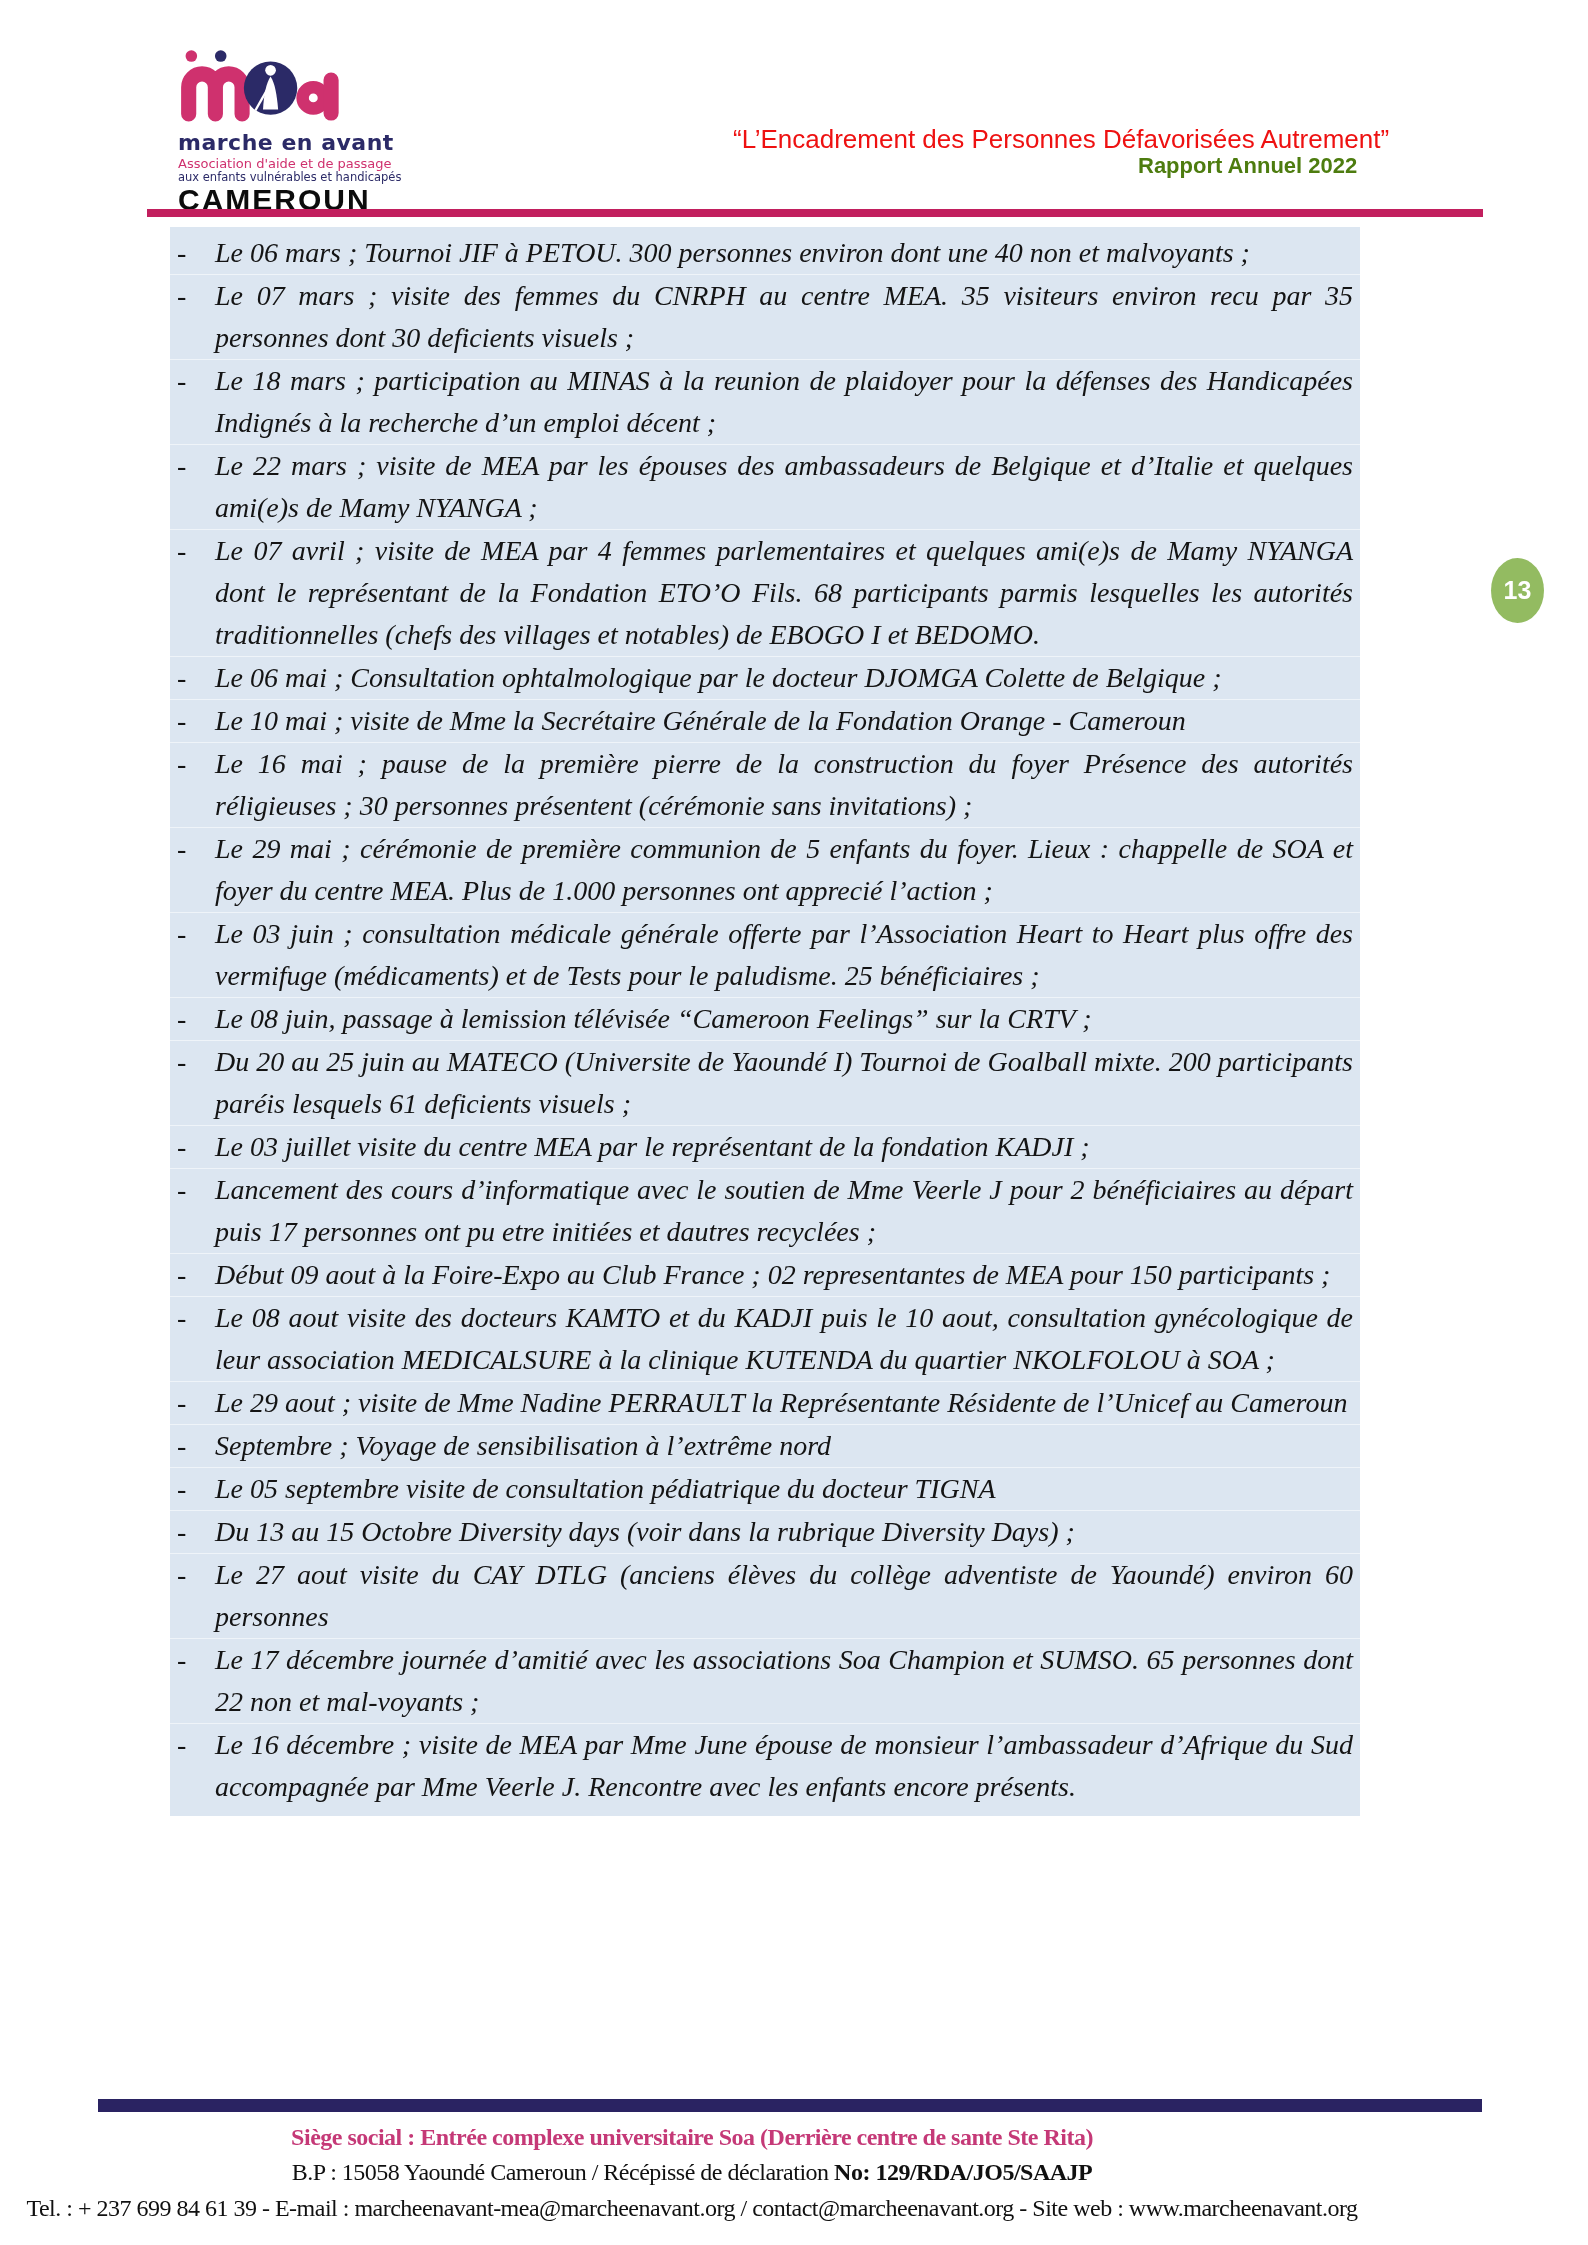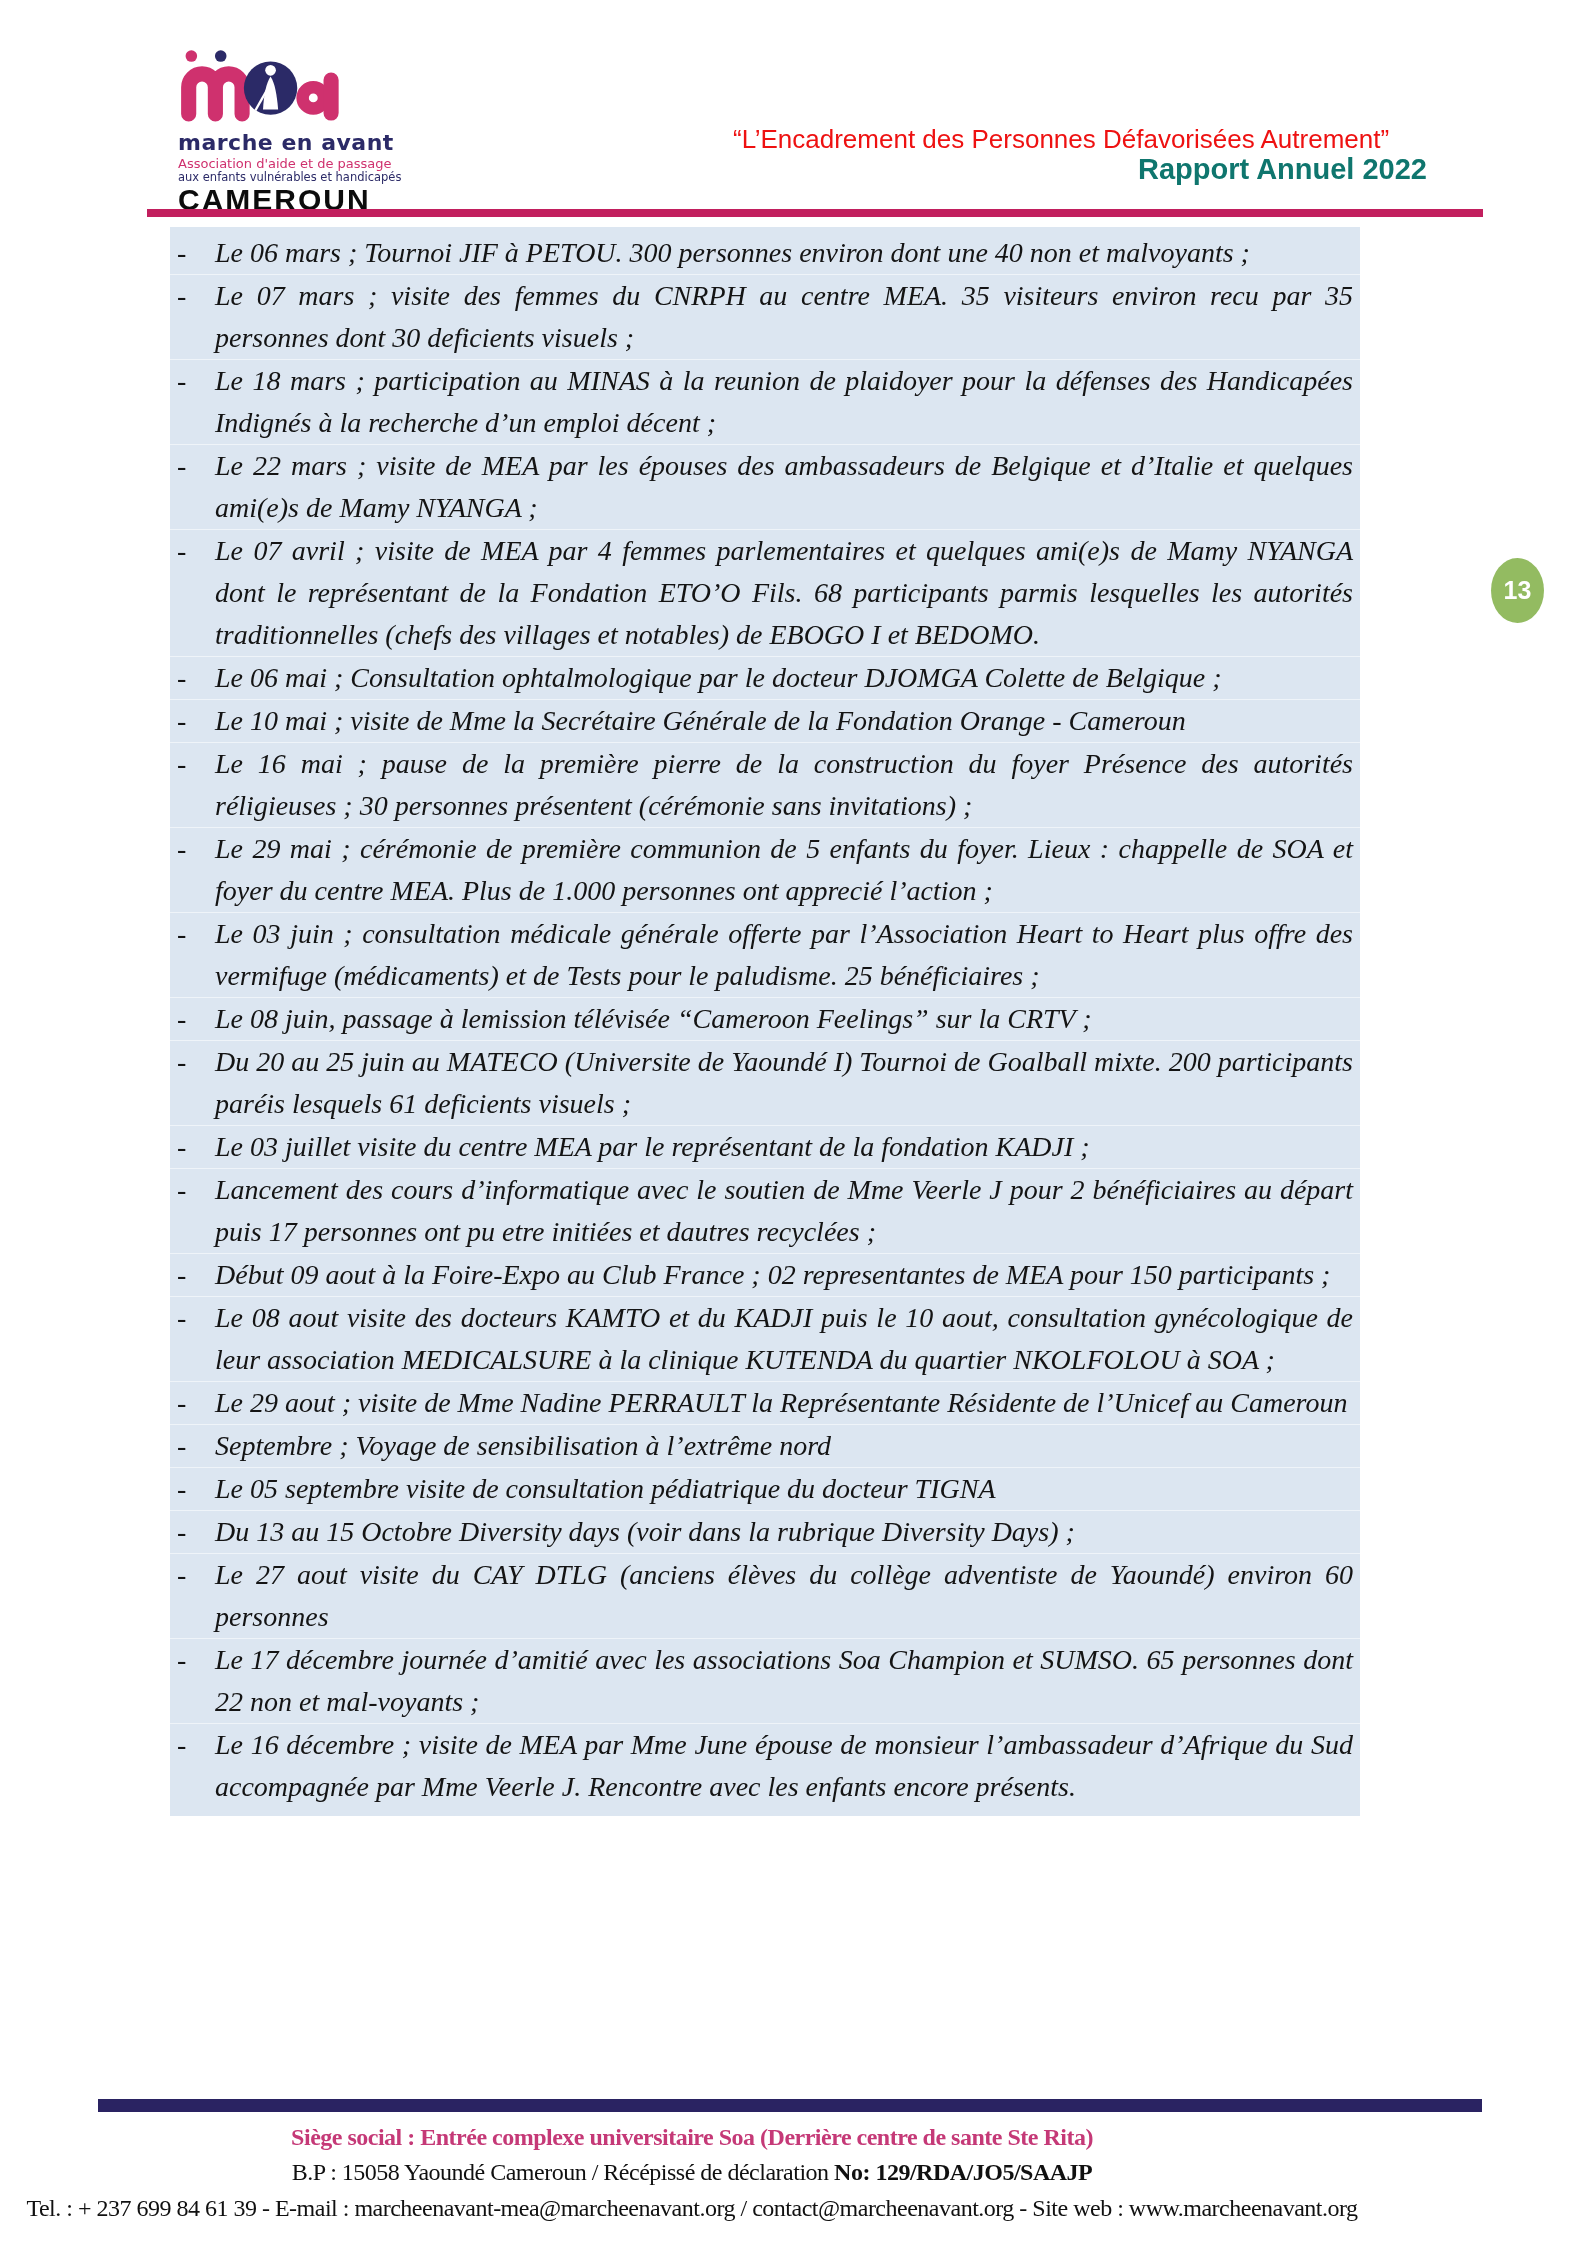--- a/index.html
+++ b/index.html
@@ -48,21 +48,21 @@
   .slogan{
     position:absolute;left:733px;top:80px;width:760px;
     font-family:"Liberation Sans", sans-serif;
     font-weight:normal;font-size:26px;color:var(--slogan-red);
     white-space:nowrap;
     margin-top:44px;
   }
   .report-title{
     position:absolute;left:1138px;top:153px;
     font-family:"Liberation Sans", sans-serif;
-    font-weight:bold;font-size:29px;color:#0f766e;white-space:nowrap;
+    font-weight:bold;font-size:22px;color:#4d7c0f;white-space:nowrap;
   }
   .rule-magenta{
     position:absolute;left:147px;top:209px;width:1336px;height:8px;
     background:var(--rule-magenta);
   }
 
   
   .page-badge{
     position:absolute;left:1491px;top:558px;width:53px;height:65px;
     background:var(--badge-green);border-radius:50%;

